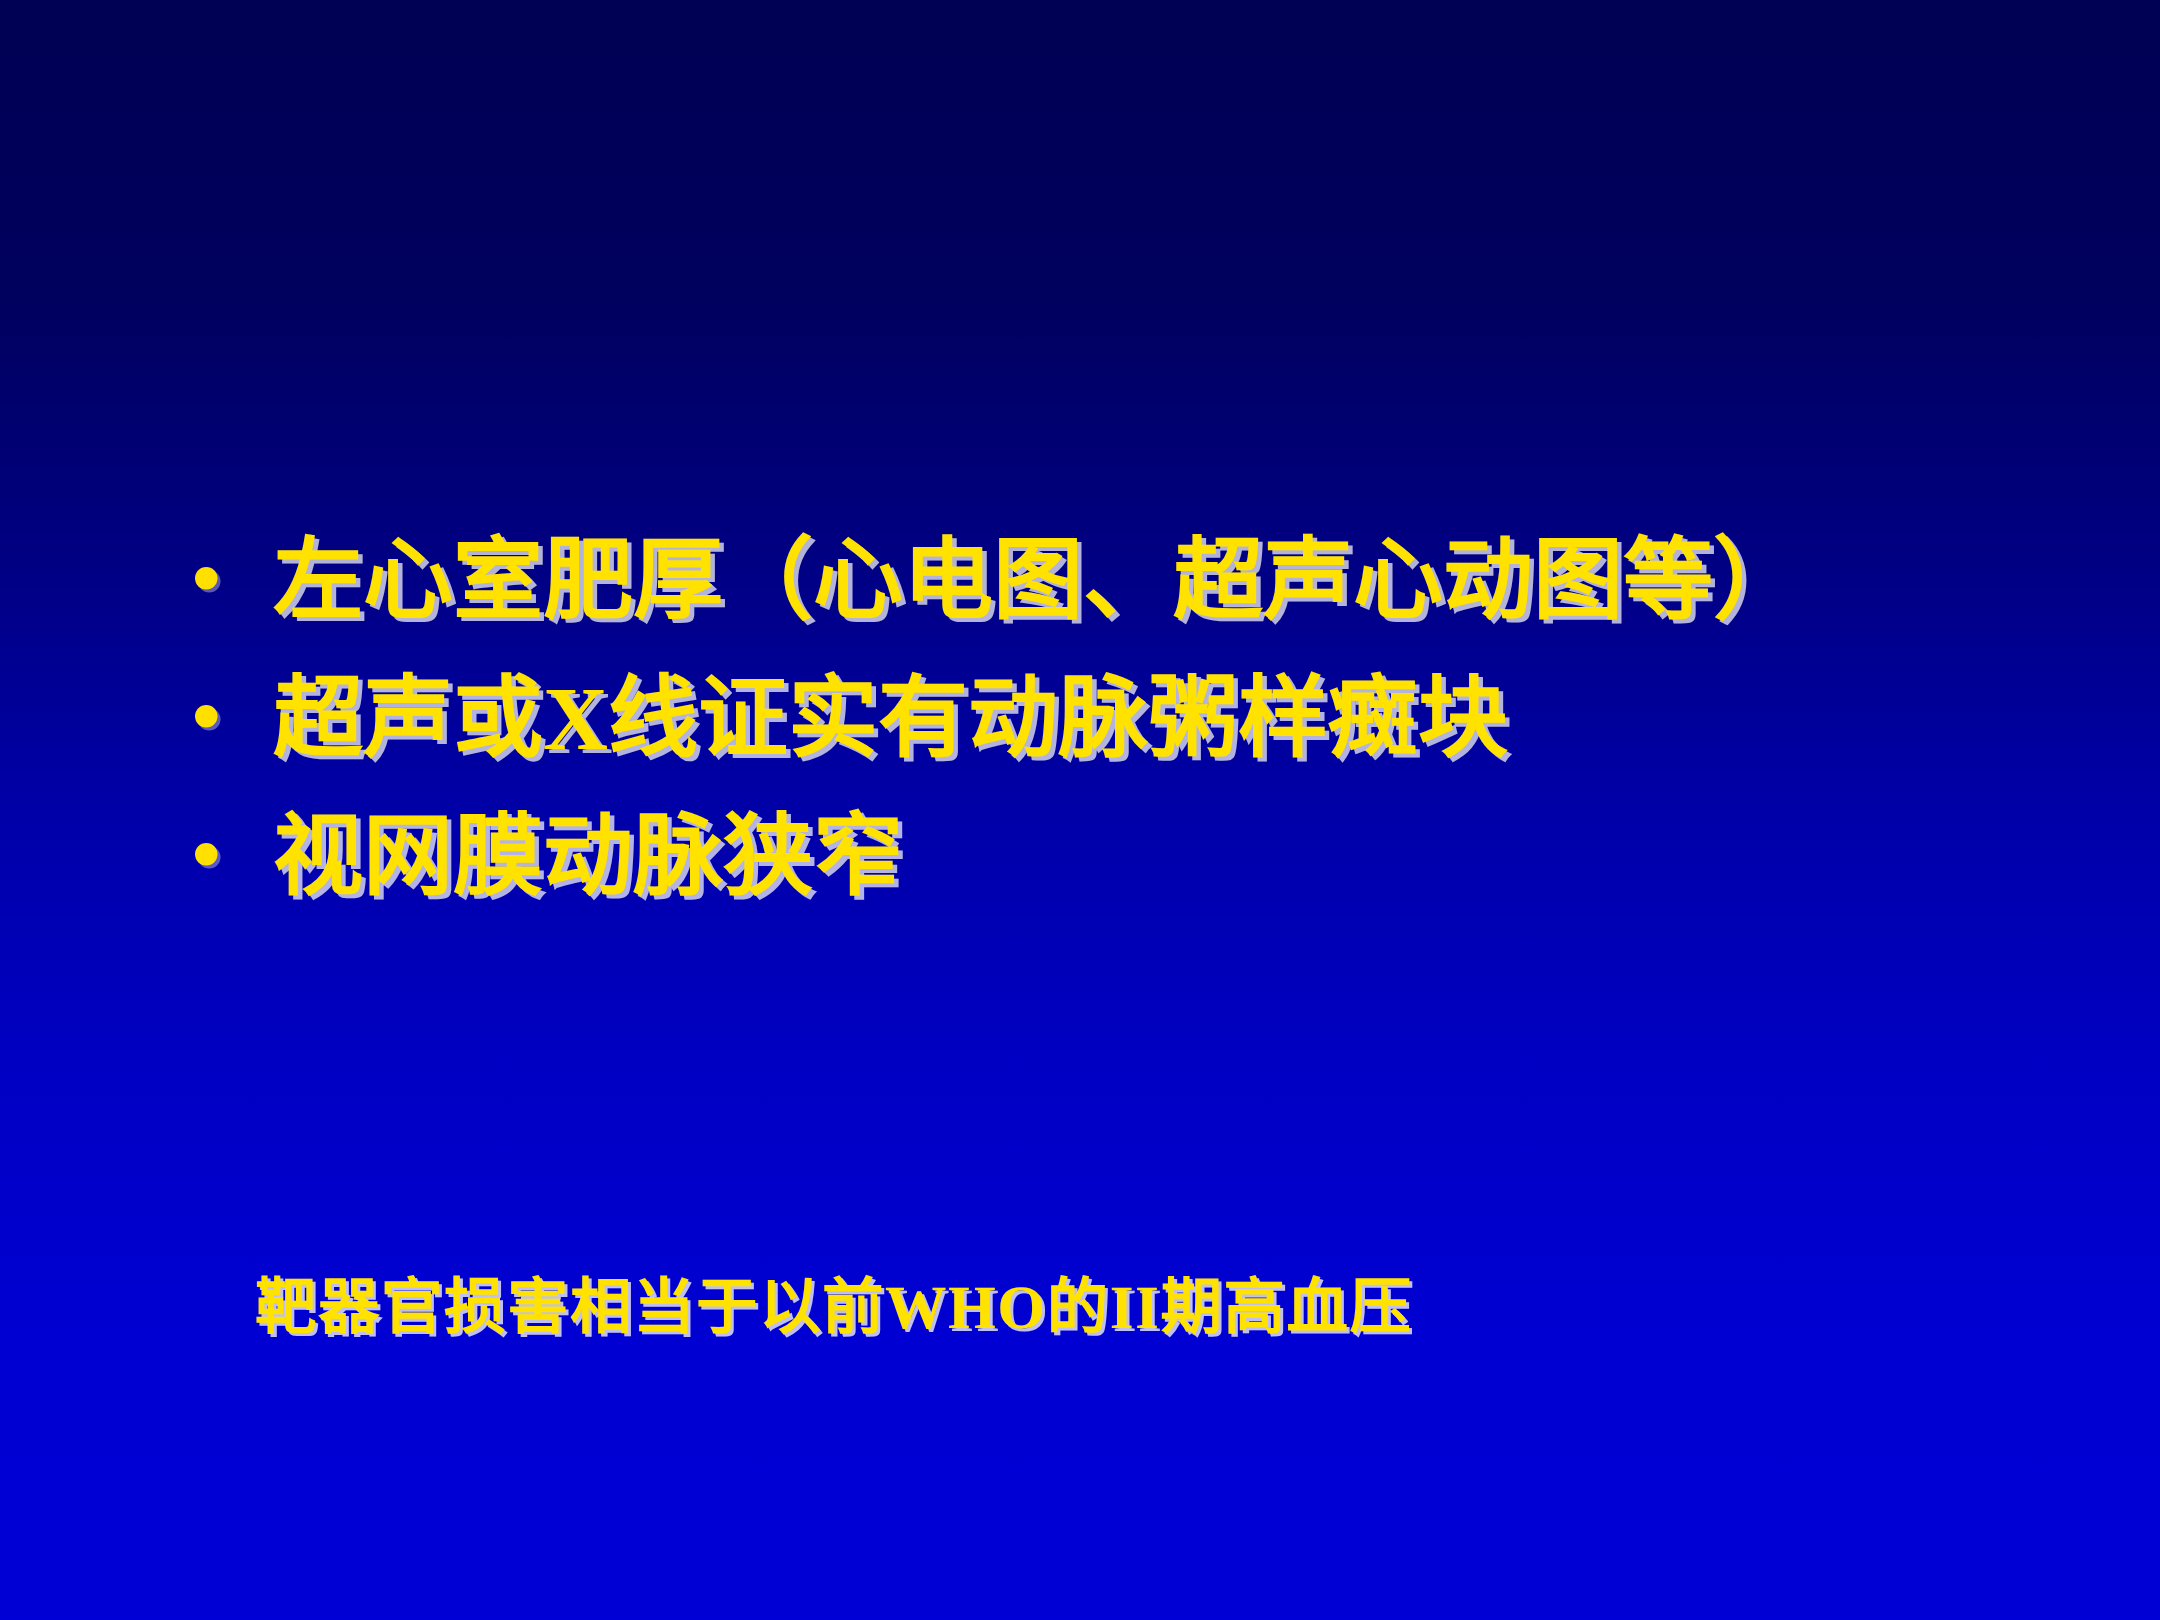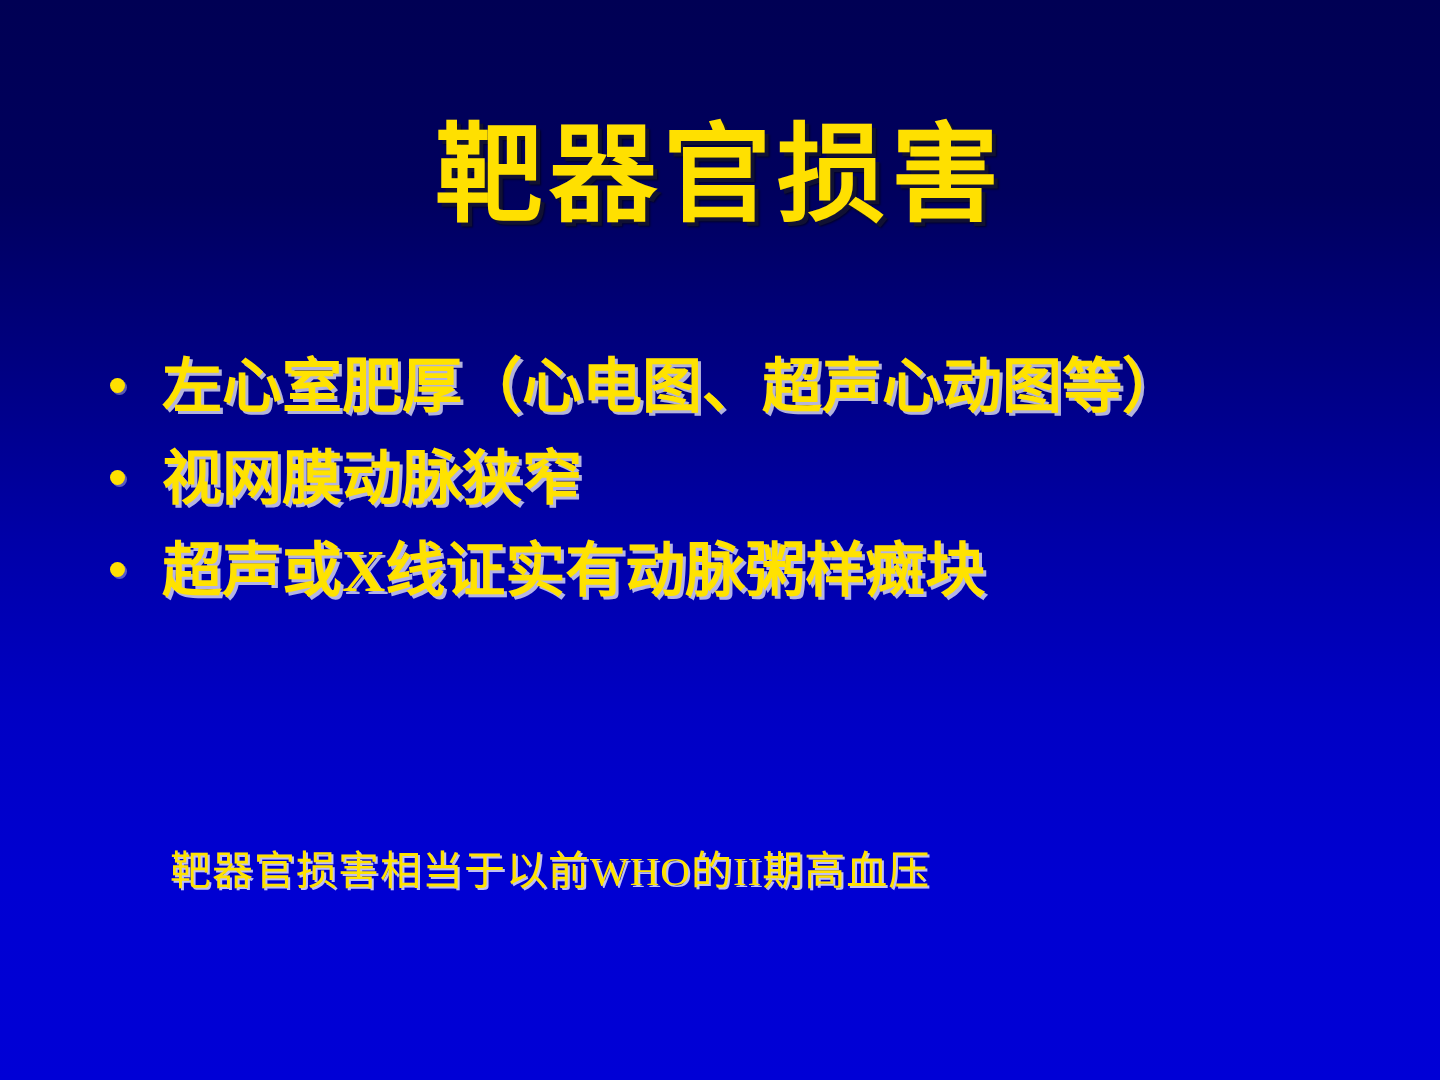--- a/index.html
+++ b/index.html
@@ -42,21 +42,21 @@
     font-size: 108px;
     line-height: 1.08;
     font-weight: 700;
     letter-spacing: 6px;
     text-shadow: 4px 4px 0 #111133, 5px 5px 2px rgba(0,0,0,0.55);
   }
 
   
   .bullets {
     position: absolute;
-    left: 92px;
+    left: 112px;
     top: 348px;
     width: 1320px;
   }
 
   .bullet-row {
     position: relative;
     display: block;
     padding-left: 70px;
     margin-bottom: 14px;
   }
@@ -88,49 +88,46 @@
   }
 
   
   .note {
     position: absolute;
     left: 170px;
     top: 846px;
     color: #FFE200;
     font-size: 41px;
     line-height: 1.25;
-    font-weight: 400;
+    font-weight: 700;
     letter-spacing: 1px;
     text-shadow: 2px 2px 0 rgba(255,255,255,0.75);
   }
 </style>
 </head>
 <body>
 
 <div class="slide">
 
-  <div class="title-wrap">
-    <span class="title">靶器官损害</span>
-  </div>
 
   <div class="bullets">
 
     <div class="bullet-row">
       <span class="bullet-dot"></span>
       <span class="bullet-text">左心室肥厚（心电图、超声心动图等）</span>
     </div>
 
 
     <div class="bullet-row">
       <span class="bullet-dot"></span>
-      <span class="bullet-text">视网膜动脉狭窄</span>
+      <span class="bullet-text">超声或X线证实有动脉粥样癍块</span>
     </div>
 
     <div class="bullet-row">
       <span class="bullet-dot"></span>
-      <span class="bullet-text">超声或X线证实有动脉粥样癍块</span>
+      <span class="bullet-text">视网膜动脉狭窄</span>
     </div>
 
   </div>
 
   <div class="note">靶器官损害相当于以前WHO的II期高血压</div>
 
 </div>
 
 </body></html>

